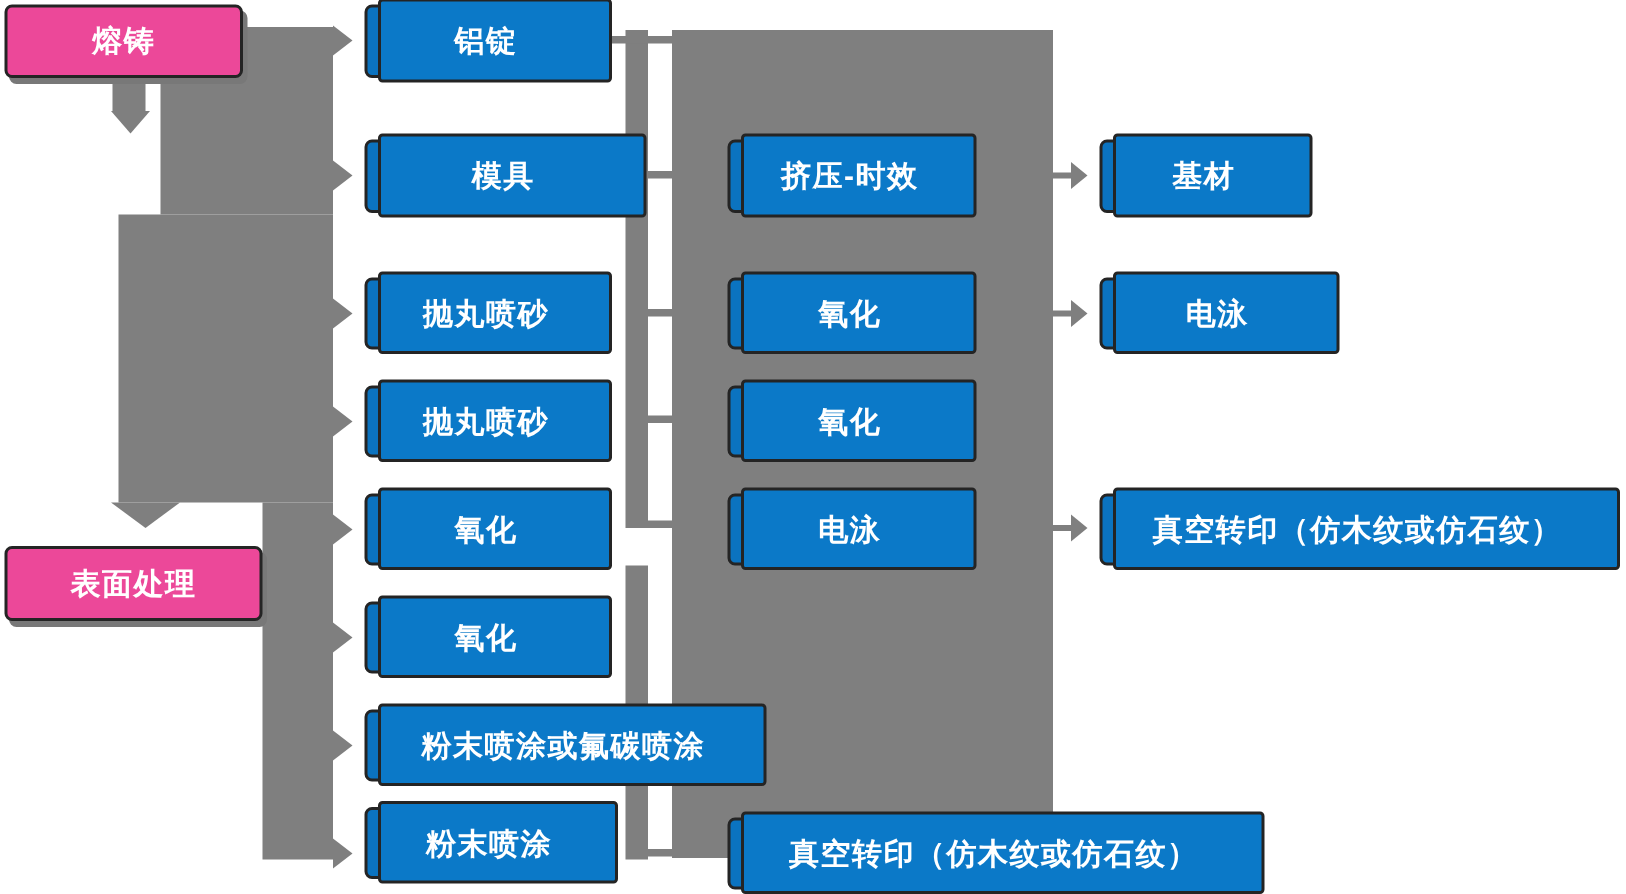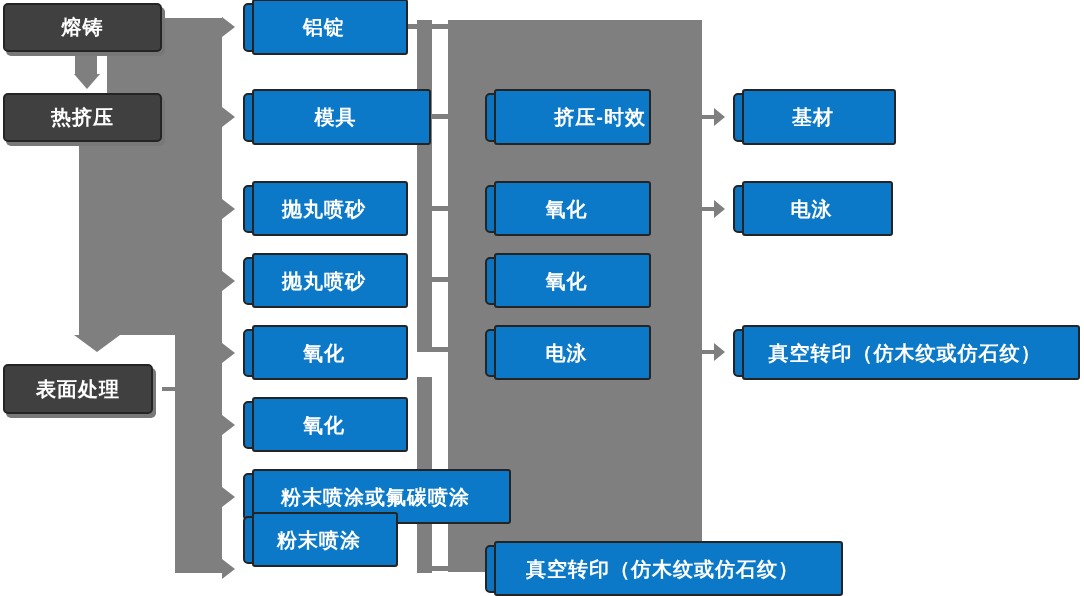--- a/index.html
+++ b/index.html
@@ -18,21 +18,21 @@
   .box{
     position:absolute;z-index:2;display:flex;align-items:center;justify-content:center;
     box-sizing:border-box;border:2px solid #242424;border-radius:5px;
     color:#ffffff;font-weight:700;font-size:20px;letter-spacing:1px;white-space:nowrap;
   }
   .box.blue{background:#0b73c0;}
   .box.blue::before{
     content:"";position:absolute;z-index:-1;left:7px;top:-6px;right:-5px;bottom:-5px;
     background:#0b79c8;border:2px solid #242424;border-radius:3px;
   }
-  .box.navy{background:#404040;box-shadow:3px 4px 0 0 #787878;}
+  .box.navy{background:#ec4899;box-shadow:3px 4px 0 0 #787878;}
   .box span{position:relative;z-index:1;}
 </style>
 </head>
 <body>
 
 <div class="stage">
 
   <div class="conn" style="left:79px;top:18px;width:143px;height:34px;"></div>
   <div class="conn" style="left:75px;top:45px;width:22px;height:29px;"></div>
   <div class="tri tri-down" style="left:74px;top:74px;"></div>
@@ -64,24 +64,21 @@
   <div class="conn" style="left:702px;top:115px;width:12px;height:4px;"></div>
   <div class="tri tri-right-sm" style="left:714px;top:108px;"></div>
   <div class="conn" style="left:702px;top:207px;width:12px;height:4px;"></div>
   <div class="tri tri-right-sm" style="left:714px;top:200px;"></div>
   <div class="conn" style="left:702px;top:350px;width:12px;height:4px;"></div>
   <div class="tri tri-right-sm" style="left:714px;top:343px;"></div>
 
   <div class="box navy" style="left:3px;top:3px;width:159px;height:49px;">
       <span>熔铸</span>
     </div>
-  <div class="box navy" style="left:3px;top:93px;width:159px;height:49px;">
-      <span>热挤压</span>
-    </div>
-  <div class="box navy" style="left:3px;top:364px;width:150px;height:50px;text-align:right;">
+  <div class="box navy" style="left:3px;top:364px;width:172px;height:50px;text-align:right;">
       <span>表面处理</span>
     </div>
 
   <div class="box blue" style="left:243px;top:3px;width:162px;height:49px;font-family:Liberation Mono, monospace;">
       <span>铝锭</span>
     </div>
   <div class="box blue" style="left:243px;top:93px;width:185px;height:49px;">
       <span>模具</span>
     </div>
   <div class="box blue" style="left:243px;top:185px;width:162px;height:48px;">
@@ -92,41 +89,41 @@
     </div>
   <div class="box blue" style="left:243px;top:329px;width:162px;height:48px;">
       <span>氧化</span>
     </div>
   <div class="box blue" style="left:243px;top:401px;width:162px;height:48px;">
       <span>氧化</span>
     </div>
   <div class="box blue" style="left:243px;top:473px;width:265px;height:48px;">
       <span>粉末喷涂或氟碳喷涂</span>
     </div>
-  <div class="box blue" style="left:243px;top:516px;width:152px;height:48px;font-family:Liberation Serif, serif;">
+  <div class="box blue" style="left:243px;top:538px;width:166px;height:48px;font-family:Liberation Serif, serif;">
       <span>粉末喷涂</span>
     </div>
 
-  <div class="box blue" style="left:485px;top:93px;width:163px;height:49px;justify-content:flex-end;">
+  <div class="box blue" style="left:485px;top:93px;width:163px;height:49px;">
       <span>挤压-时效</span>
     </div>
   <div class="box blue" style="left:485px;top:185px;width:163px;height:48px;">
       <span>氧化</span>
     </div>
   <div class="box blue" style="left:485px;top:257px;width:163px;height:48px;">
       <span>氧化</span>
     </div>
   <div class="box blue" style="left:485px;top:329px;width:163px;height:48px;">
       <span>电泳</span>
     </div>
   <div class="box blue" style="left:485px;top:545px;width:355px;height:48px;">
       <span>真空转印（仿木纹或仿石纹）</span>
     </div>
 
-  <div class="box blue" style="left:733px;top:93px;width:160px;height:49px;font-family:Liberation Mono, monospace;">
+  <div class="box blue" style="left:733px;top:93px;width:139px;height:49px;font-family:Liberation Mono, monospace;">
       <span>基材</span>
     </div>
   <div class="box blue" style="left:733px;top:185px;width:157px;height:48px;">
       <span>电泳</span>
     </div>
   <div class="box blue" style="left:733px;top:329px;width:344px;height:48px;">
       <span>真空转印（仿木纹或仿石纹）</span>
     </div>
 
 </div>

